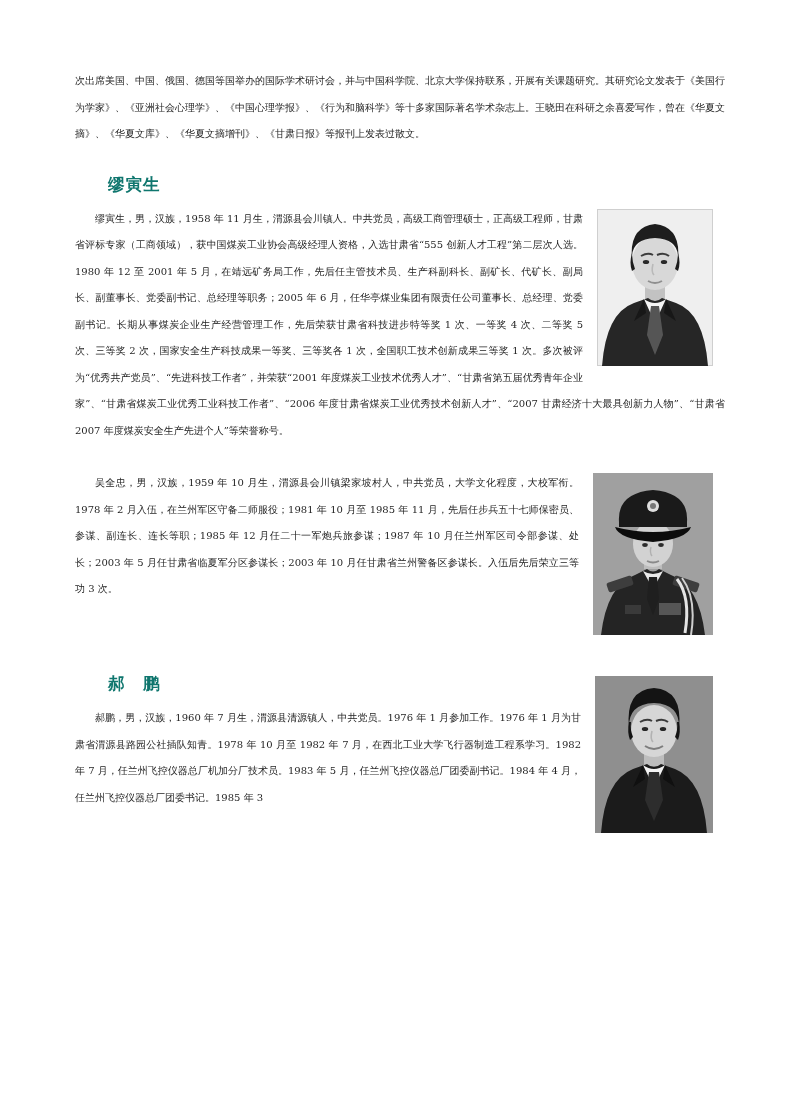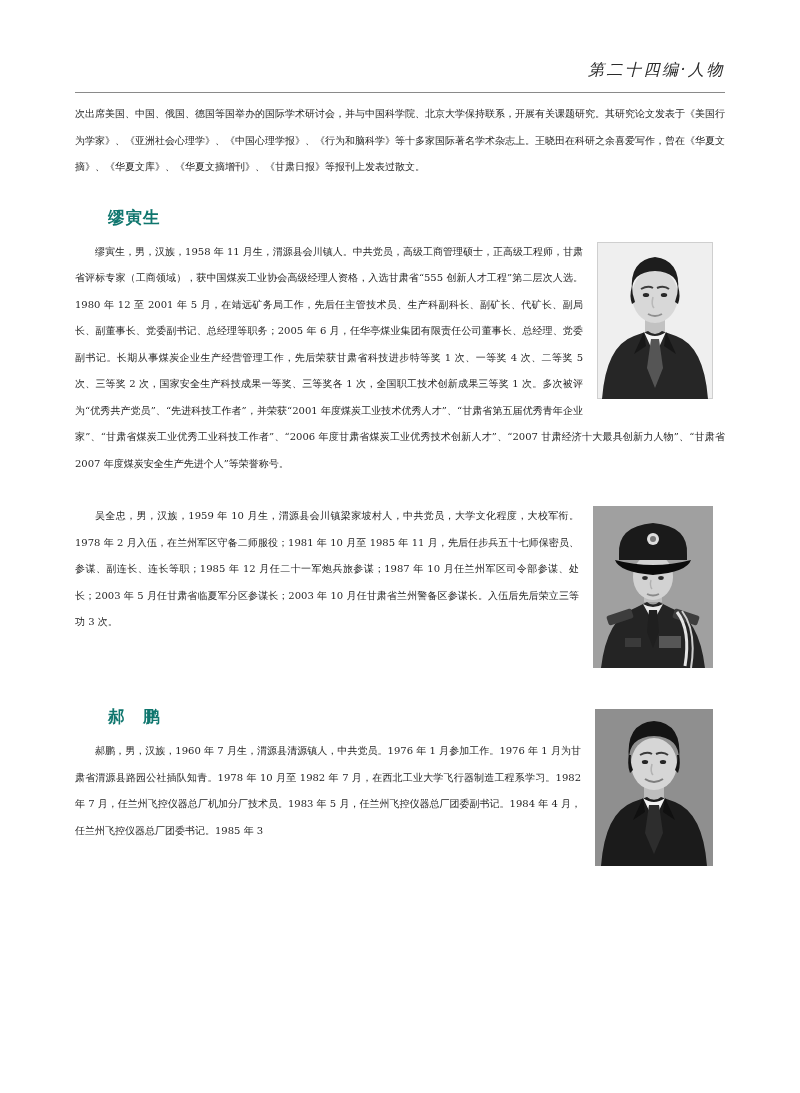--- a/index.html
+++ b/index.html
@@ -57,23 +57,20 @@
     float: right;
     margin: 3px 12px 12px 14px;
   }
   .photo svg { display: block; }
 </style>
 </head>
 <body>
 
 <div class="page">
 
-  <div class="running-head">
-    <span class="head-title">第二十四编·人物</span>
-  </div>
 
   <p class="intro">次出席美国、中国、俄国、德国等国举办的国际学术研讨会，并与中国科学院、北京大学保持联系，开展有关课题研究。其研究论文发表于《美国行为学家》、《亚洲社会心理学》、《中国心理学报》、《行为和脑科学》等十多家国际著名学术杂志上。王晓田在科研之余喜爱写作，曾在《华夏文摘》、《华夏文库》、《华夏文摘增刊》、《甘肃日报》等报刊上发表过散文。</p>
 
   <section class="entry">
     <h3>缪寅生</h3>
     <figure class="photo">
       <svg viewBox="0 0 116 157" width="116" height="157" xmlns="http://www.w3.org/2000/svg">
         <rect width="116" height="157" fill="#efefef"></rect>
         <rect x="0.5" y="0.5" width="115" height="156" fill="none" stroke="#cfcfcf"></rect>
         <rect x="48" y="76" width="20" height="16" fill="#c2c2c2"></rect>

